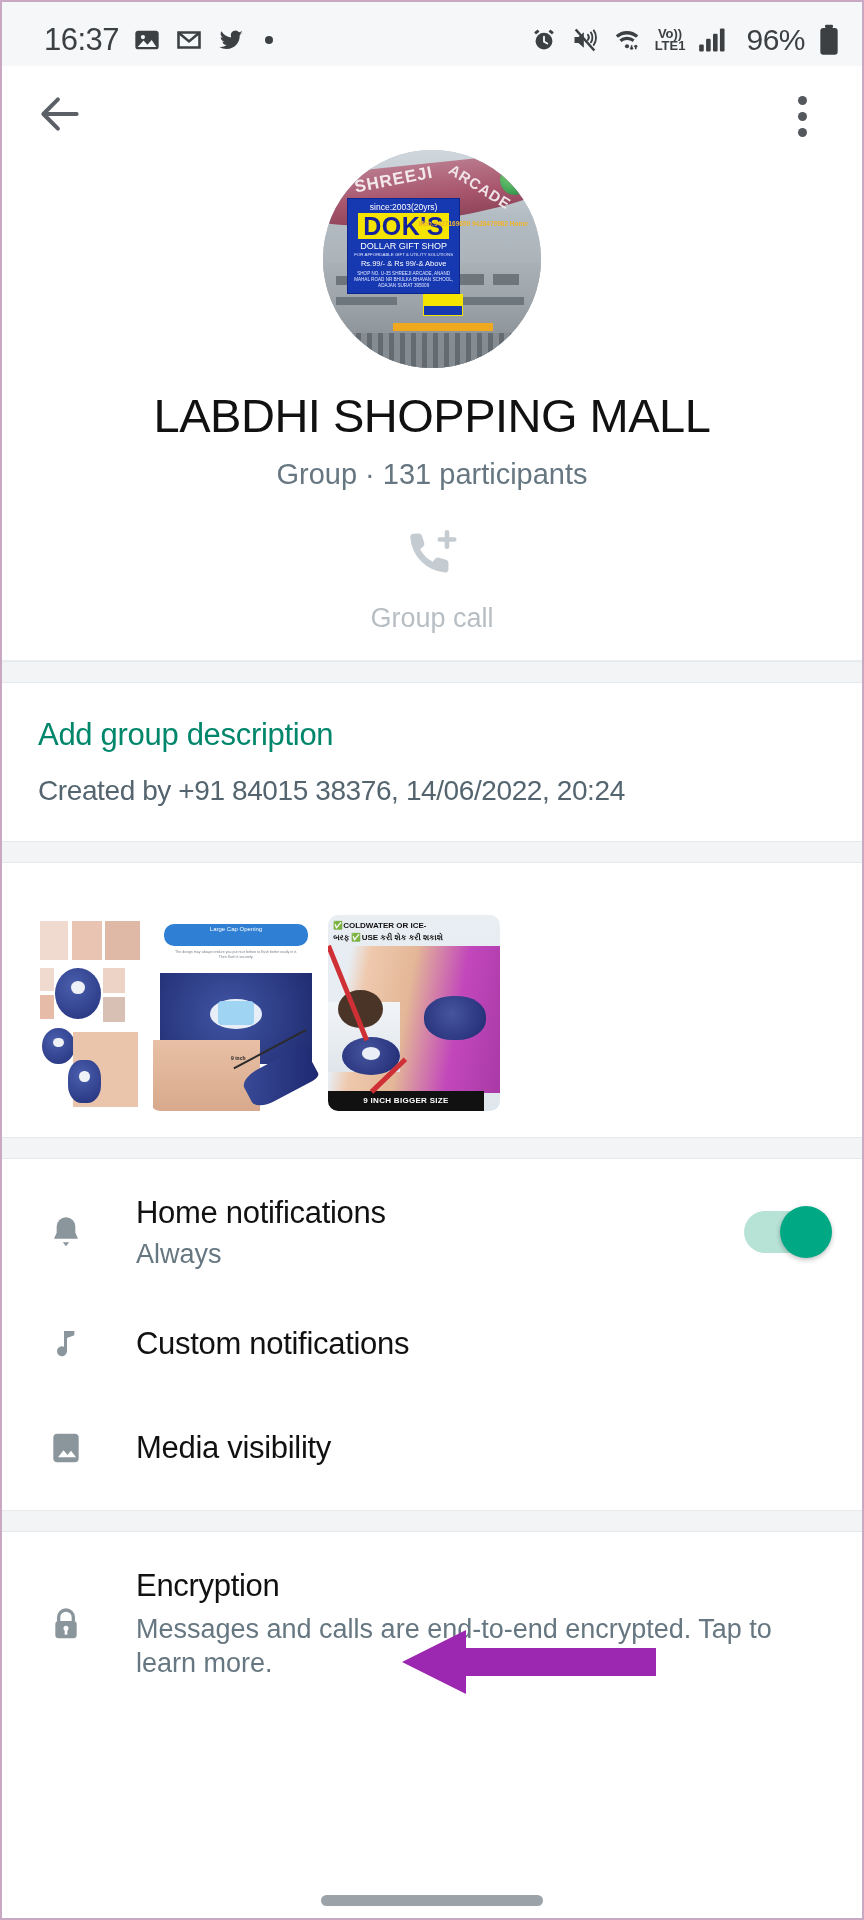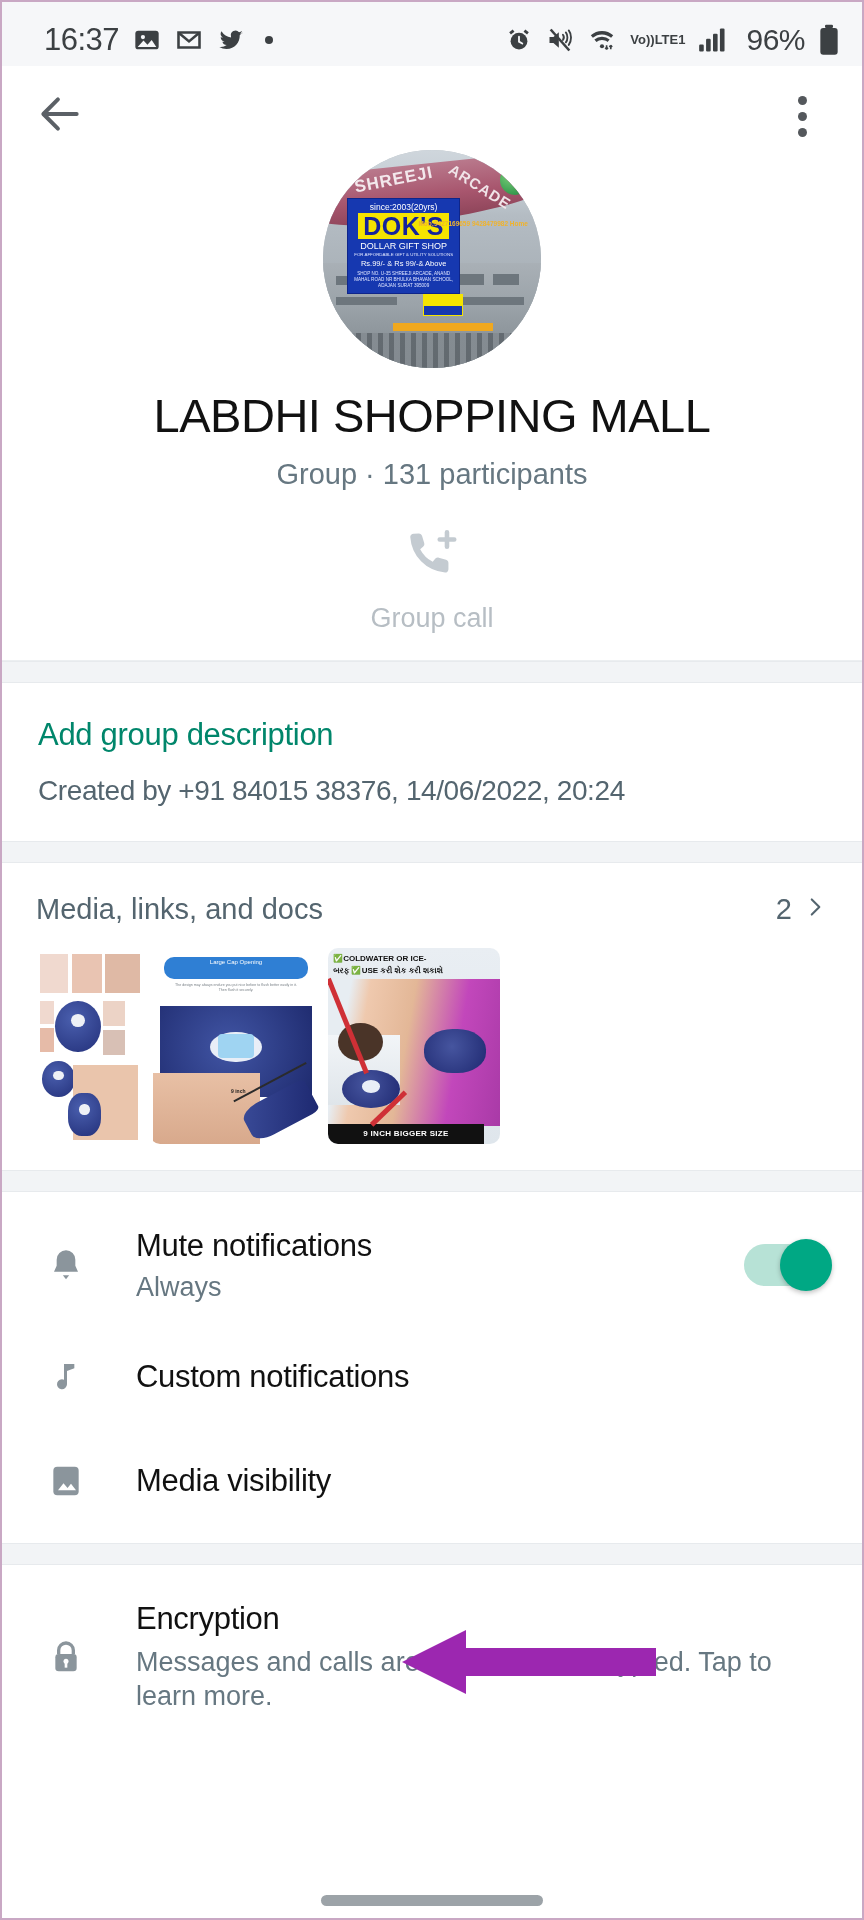--- a/index.html
+++ b/index.html
@@ -32,21 +32,21 @@
   .sb-time {
     font-size: 31px;
     color: #3c4043;
     letter-spacing: -0.5px;
   }
   .sb-right { display: flex; align-items: center; gap: 13px; }
   .sb-ico { display: flex; align-items: center; justify-content: center; }
   .sb-dot { width: 8px; height: 8px; border-radius: 50%; background: #3c4043; margin-left: 6px; }
   .sb-batt-txt { font-size: 30px; color: #3c4043; margin-left: 5px; letter-spacing: -0.5px; }
   .volte {
-    display: flex; flex-direction: row; align-items: center;
+    display: flex; flex-direction: column; align-items: center;
     line-height: 0.95; font-size: 13px; font-weight: bold; color: #3c4043;
   }
 
   
   .appbar {
     position: relative;
     height: 96px;
   }
   .back-btn {
     position: absolute; left: 30px; top: 22px;
@@ -486,31 +486,20 @@
   <div class="gap"></div>
 
   <div class="card desc-block">
     <div class="desc-add">Add group description</div>
     <div class="desc-created">Created by +91 84015 38376, 14/06/2022, 20:24</div>
   </div>
 
   <div class="gap"></div>
 
   <div class="card media-block">
-    <div class="media-head">
-      <span class="media-title">Media, links, and docs</span>
-      <span class="media-count-wrap">
-        <span class="media-count">2</span>
-        <span>
-          <svg width="26" height="26" viewBox="0 0 24 24">
-              <path d="M9 5l7 7-7 7" stroke="#54656f" stroke-width="1.9" fill="none" stroke-linecap="round" stroke-linejoin="round"></path>
-            </svg>
-        </span>
-      </span>
-    </div>
 
     <div class="media-thumbs">
 
       <div class="thumb t1">
         <span class="cell" style="left:4%;top:3%;width:26%;height:20%;"></span>
         <span class="cell" style="left:33%;top:3%;width:28%;height:20%;background:#e9c4b2;"></span>
         <span class="cell" style="left:64%;top:3%;width:32%;height:20%;background:#dfb9a5;"></span>
         <span class="navy" style="left:18%;top:27%;width:42%;height:26%;"></span>
         <span class="cell" style="left:4%;top:27%;width:13%;height:12%;"></span>
         <span class="cell" style="left:4%;top:41%;width:13%;height:12%;background:#e6bba8;"></span>
@@ -560,21 +549,21 @@
   <div class="list-block card">
 
     <div class="row">
       <span class="row-ico">
         <svg width="40" height="40" viewBox="0 0 24 24">
             <path d="M12 3.2a5.6 5.6 0 0 0-5.6 5.6v3.6L4.8 16h14.4l-1.6-3.6V8.8A5.6 5.6 0 0 0 12 3.2z" fill="#8b959c"></path>
             <path d="M10.1 18.2h3.8L12 20.6z" fill="#8b959c"></path>
           </svg>
       </span>
       <span class="row-body">
-        <span class="row-title">Mute notifications</span>
+        <span class="row-title">Home notifications</span>
         <span class="row-sub" style="display:block">Always</span>
       </span>
       <span class="toggle">
         <span class="knob"></span>
       </span>
     </div>
 
     <div class="row">
       <span class="row-ico">
         <svg width="40" height="40" viewBox="0 0 24 24">

